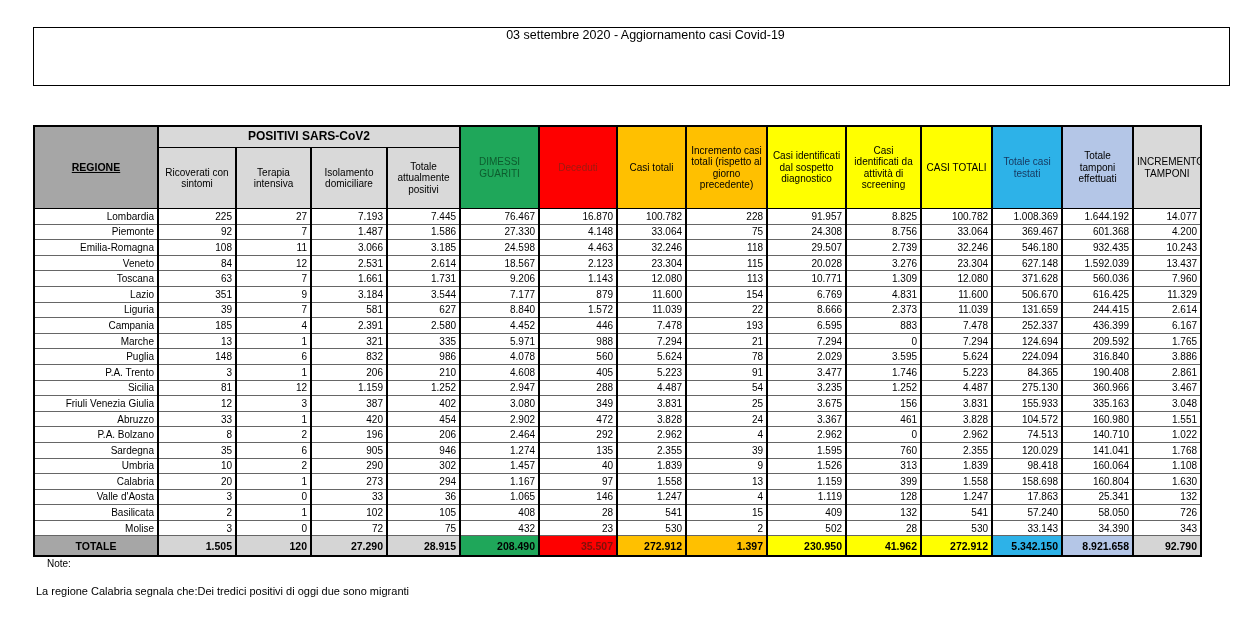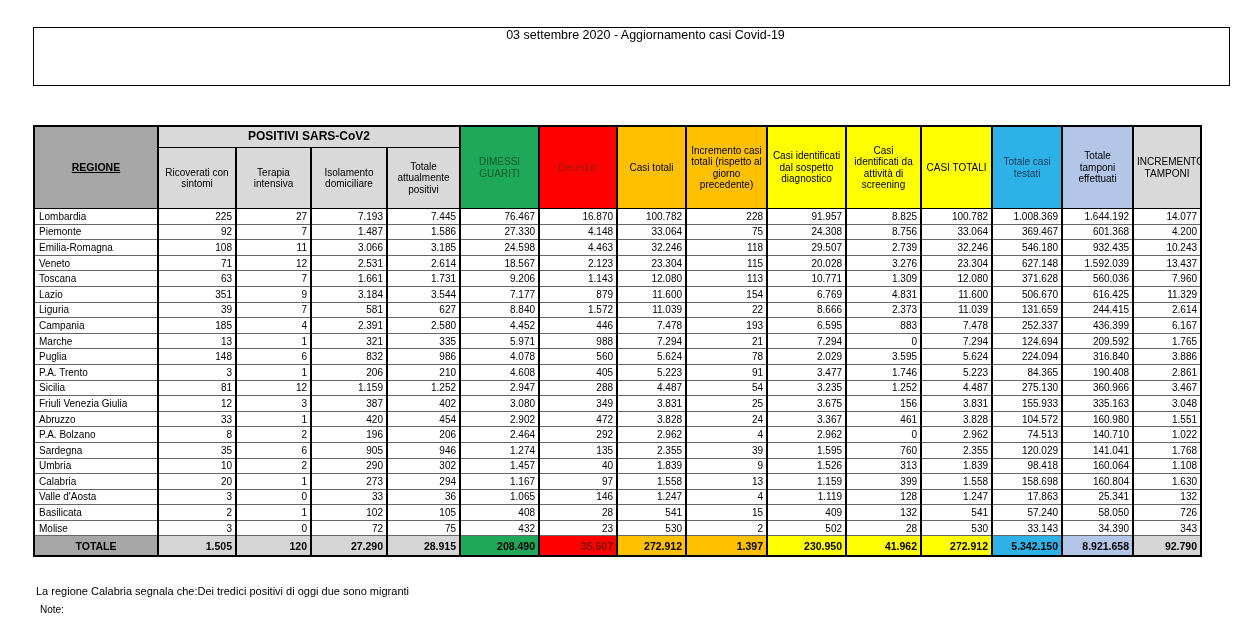--- a/index.html
+++ b/index.html
@@ -25,36 +25,36 @@
   th.c-green{background:var(--green);color:var(--green-text);}
   th.c-red{background:var(--red);color:var(--red-text);}
   th.c-orange{background:var(--orange);}
   th.c-yellow{background:var(--yellow);}
   th.c-cyan{background:var(--cyan);color:var(--cyan-text);}
   th.c-lav{background:var(--lav);}
   th.c-gray{background:var(--gray-light);}
 
   .tbl tbody td{height:14.6px;font-size:10px;line-height:13px;
     border-top:1px solid #666;border-bottom:1px solid #666;background:#fff;}
-  .tbl td.region{text-align:left;padding-left:4px;}
+  .tbl td.region{text-align:right;padding-left:4px;}
   .tbl td.num{text-align:right;}
 
   .tbl tfoot td{height:19px;font-size:10.5px;font-weight:bold;
     border-top:1px solid #000;margin-left:15px;}
   .tbl tfoot td.num{text-align:right;}
   td.t-label{background:var(--gray-dark);text-align:center;}
   td.t-gray{background:#D5D5D5;}
   td.t-green{background:var(--green);}
   td.t-red{background:var(--red);color:var(--total-red-text);}
   td.t-orange{background:var(--orange);}
   td.t-yellow{background:var(--yellow);}
   td.t-cyan{background:var(--cyan);}
   td.t-lav{background:var(--lav);}
 
-  .notes-heading{position:absolute;left:40px;top:558px;font-size:10px;margin-top:46px;}
+  .notes-heading{position:absolute;left:47px;top:558px;font-size:10px;}
   .notes-text{position:absolute;left:36px;top:585px;font-size:11px;}
 </style>
 </head>
 <body>
 
 <div class="page">
 
   <div class="title-box">
     <div>03 settembre 2020 - Aggiornamento casi Covid-19</div>
   </div>
@@ -147,21 +147,21 @@
             <td class="num">118</td>
             <td class="num">29.507</td>
             <td class="num">2.739</td>
             <td class="num">32.246</td>
             <td class="num">546.180</td>
             <td class="num">932.435</td>
             <td class="num">10.243</td>
           </tr>
           <tr>
             <td class="region">Veneto</td>
-            <td class="num">71</td>
+            <td class="num">84</td>
             <td class="num">12</td>
             <td class="num">2.531</td>
             <td class="num">2.614</td>
             <td class="num">18.567</td>
             <td class="num">2.123</td>
             <td class="num">23.304</td>
             <td class="num">115</td>
             <td class="num">20.028</td>
             <td class="num">3.276</td>
             <td class="num">23.304</td>

